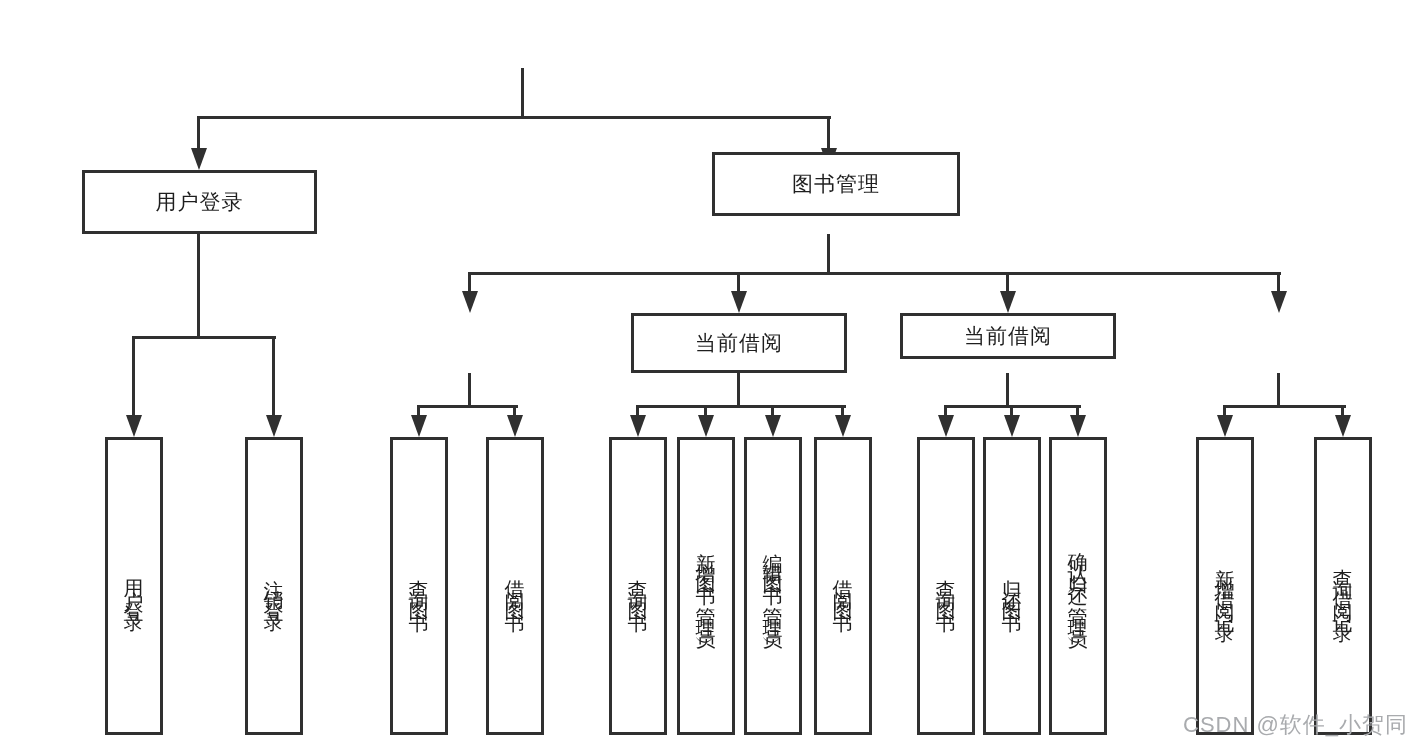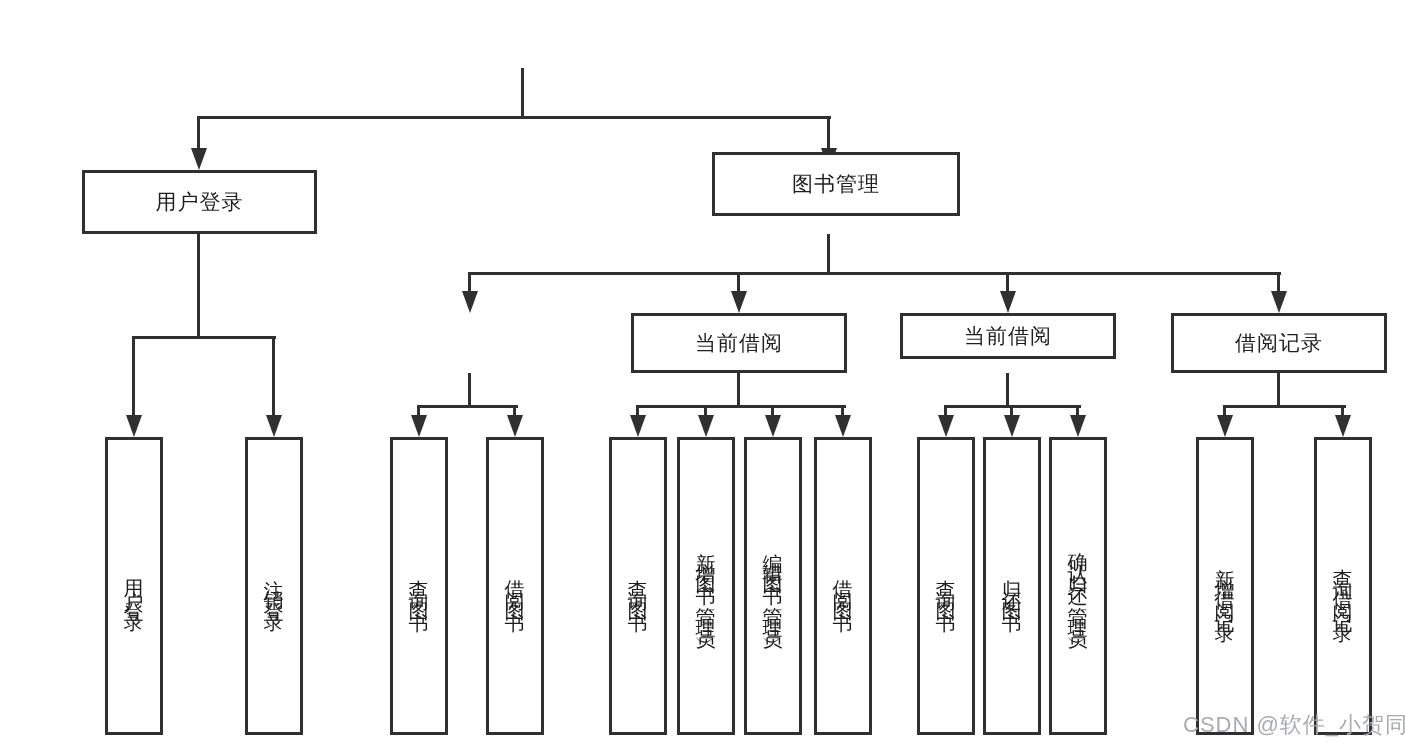--- a/index.html
+++ b/index.html
@@ -64,23 +64,20 @@
   <div class="vline" style="left:1006px;top:272px;height:22px"></div>
   <div class="arrow" style="left:1000px;top:291px"></div>
   <div class="vline" style="left:1277px;top:272px;height:22px"></div>
   <div class="arrow" style="left:1271px;top:291px"></div>
 
   <div class="node hbox" style="left:631px;top:313px;width:216px;height:60px">
     <span>当前借阅</span>
   </div>
   <div class="node hbox" style="left:900px;top:313px;width:216px;height:46px">
     <span>当前借阅</span>
-  </div>
-  <div class="node hbox" style="left:1171px;top:313px;width:216px;height:60px">
-    <span>借阅记录</span>
   </div>
 
   <div class="vline" style="left:468px;top:373px;height:35px"></div>
   <div class="hline" style="left:417px;top:405px;width:101px"></div>
   <div class="vline" style="left:417px;top:405px;height:12px"></div>
   <div class="arrow" style="left:411px;top:415px"></div>
   <div class="vline" style="left:513px;top:405px;height:12px"></div>
   <div class="arrow" style="left:507px;top:415px"></div>
 
   <div class="vline" style="left:737px;top:373px;height:35px"></div>

